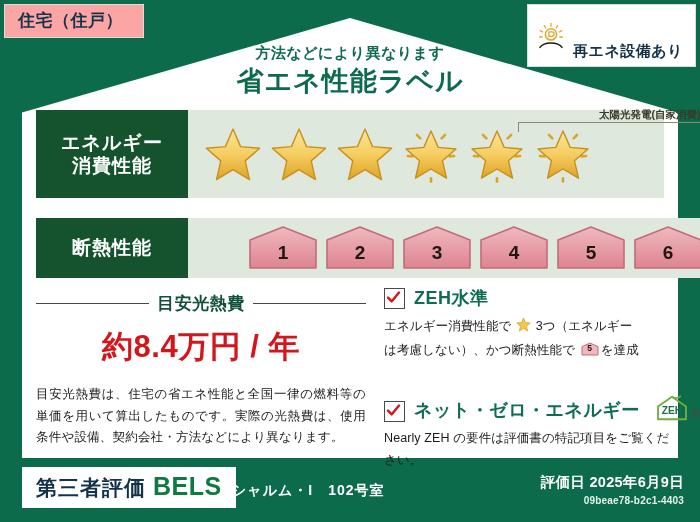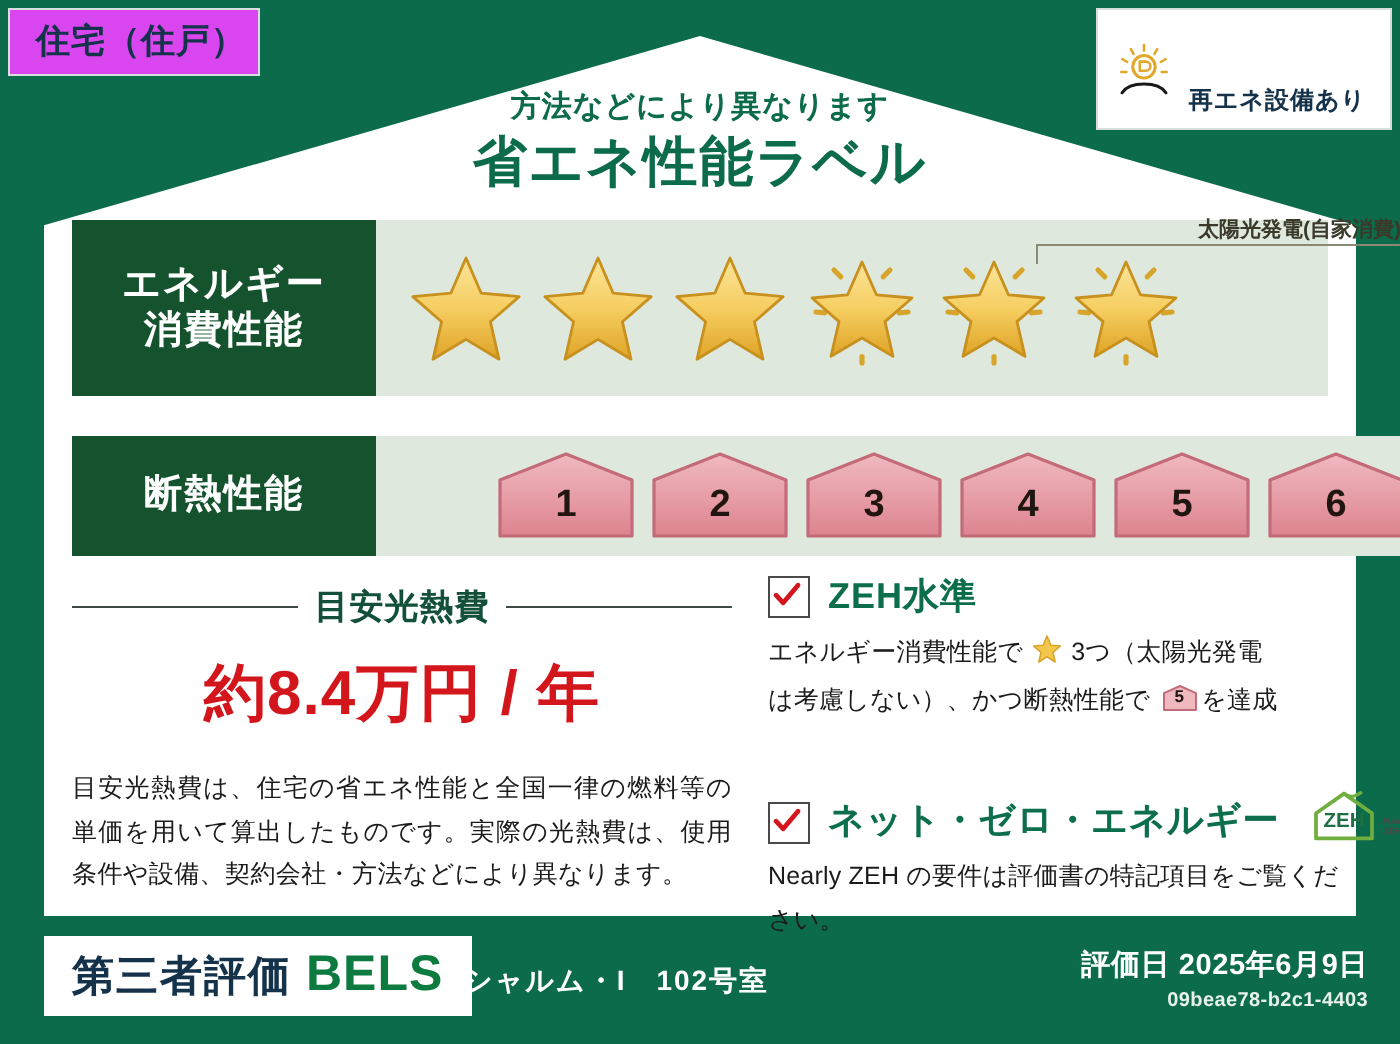--- a/index.html
+++ b/index.html
@@ -15,35 +15,35 @@
   }
   
   .house-body{
     position:absolute;left:22px;top:18px;width:656px;height:440px;
     background:#ffffff;
     clip-path:polygon(0% 21.5%, 50% 0%, 100% 21.5%, 100% 100%, 0% 100%);
   }
   
   .tag-left{
     position:absolute;left:4px;top:4px;
-    background:#d946ef;border:1px solid #d7dedc;
-    padding:7px 6px 8px 13px;
+    background:#fca5a5;border:1px solid #d7dedc;
+    padding:7px 20px 8px 13px;
     font-size:17px;font-weight:bold;color:#14324a;
     letter-spacing:.5px;line-height:1;
     z-index:6;
   }
   
   .tag-right{
     position:absolute;right:4px;top:4px;
     background:#ffffff;border:1px solid #d7dedc;
     padding:5px 12px 5px 8px;
     display:flex;align-items:center;gap:7px;
     z-index:6;
   }
-  .tag-right .txt{font-size:12px;font-weight:bold;color:#14324a;letter-spacing:.5px;margin-top:32px;}
+  .tag-right .txt{font-size:15px;font-weight:bold;color:#14324a;letter-spacing:.5px;margin-top:32px;}
   .sun-icon{width:30px;height:28px;display:block;}
   
   .head-sub{
     position:absolute;left:0;right:0;top:44px;text-align:center;
     font-size:15px;font-weight:bold;color:#0b6b4a;letter-spacing:.5px;
     z-index:5;
   }
   .head-main{
     position:absolute;left:0;right:0;top:63px;text-align:center;
     font-size:27px;font-weight:bold;color:#0b6b4a;letter-spacing:1px;
@@ -319,21 +319,21 @@
           </svg>
       </span>
       <span class="zeh-title">ZEH水準</span>
     </div>
     <div class="zeh-desc">
       <span>エネルギー消費性能で</span>
       <span class="mini-star">
         <svg viewBox="0 0 15 15" width="15" height="15">
             <path d="M7.5 1 L9.4 5.6 L14.2 6 L10.5 9.2 L11.6 14 L7.5 11.4 L3.4 14 L4.5 9.2 L0.8 6 L5.6 5.6 Z" fill="#f3c64c" stroke="#d8a52c" stroke-width=".8" stroke-linejoin="round"></path>
           </svg>
-      </span><span>3つ（太陽光発電</span><br>
+      </span><span>3つ（エネルギー</span><br>
       <span>は考慮しない）、かつ断熱性能で</span>
       <span class="mini-house">
         <svg viewBox="0 0 18 14">
             <path d="M9 1 L17 4.6 L17 13 L1 13 L1 4.6 Z" fill="#f0b9bf" stroke="#c36b78" stroke-width="1" stroke-linejoin="round"></path>
           </svg>
         <span>5</span>
       </span><span>を達成</span>
     </div>
 
     <div class="zeh-line zeh-line2">

